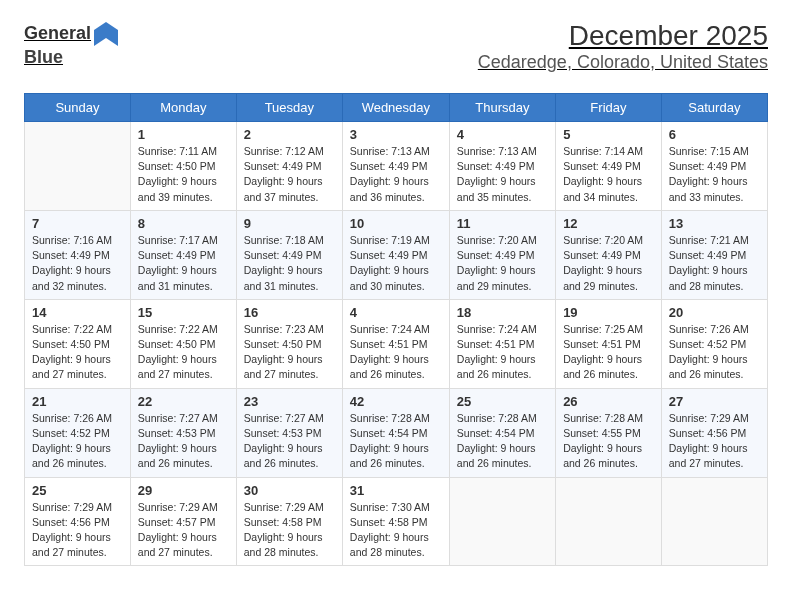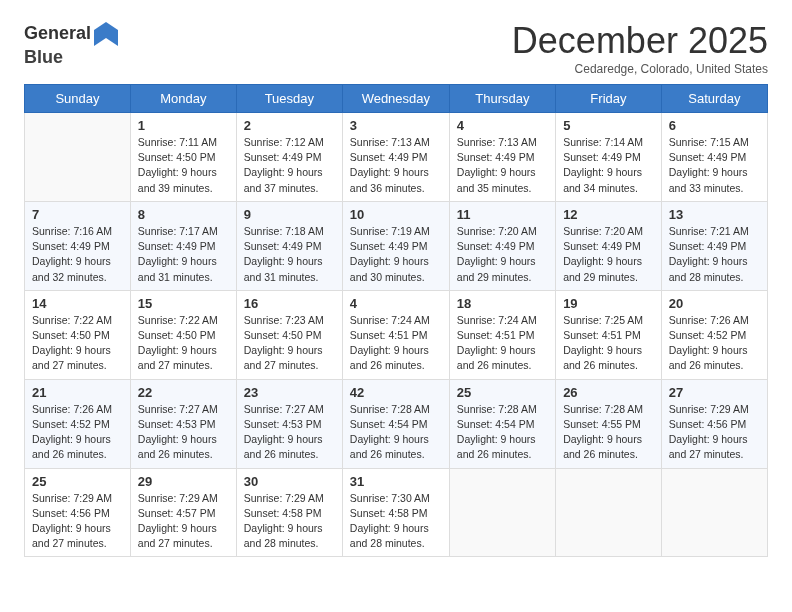--- a/index.html
+++ b/index.html
@@ -7,21 +7,22 @@
       font-family: Arial, sans-serif;
       background: #fff;
       width: 792px;
       min-height: 612px;
       padding: 20px 24px;
     }
     .header {
       display: flex;
       justify-content: space-between;
       align-items: flex-start;
-      margin-bottom: 8px;
+      margin-bottom: 20px;
+      text-decoration: underline;
     }
     .logo {
       display: flex;
       align-items: center;
     }
     .logo-text {
       font-size: 18px;
       font-weight: bold;
       line-height: 1.1;
     }
@@ -29,26 +30,26 @@
     .logo-text .blue { color: #404040; }
     .logo-icon {
       width: 28px;
       height: 28px;
       margin-left: 2px;
     }
     .title-block {
       text-align: right;
     }
     .month-title {
-      font-size: 36px;
+      font-size: 28px;
       font-weight: normal;
       color: #333;
     }
     .location {
-      font-size: 12px;
+      font-size: 18px;
       color: #555;
     }
     .calendar {
       width: 100%;
       border-collapse: collapse;
       border: 1px solid #ccc;
     }
     .calendar th {
       background-color: #3a7bc8;
       color: #fff;

